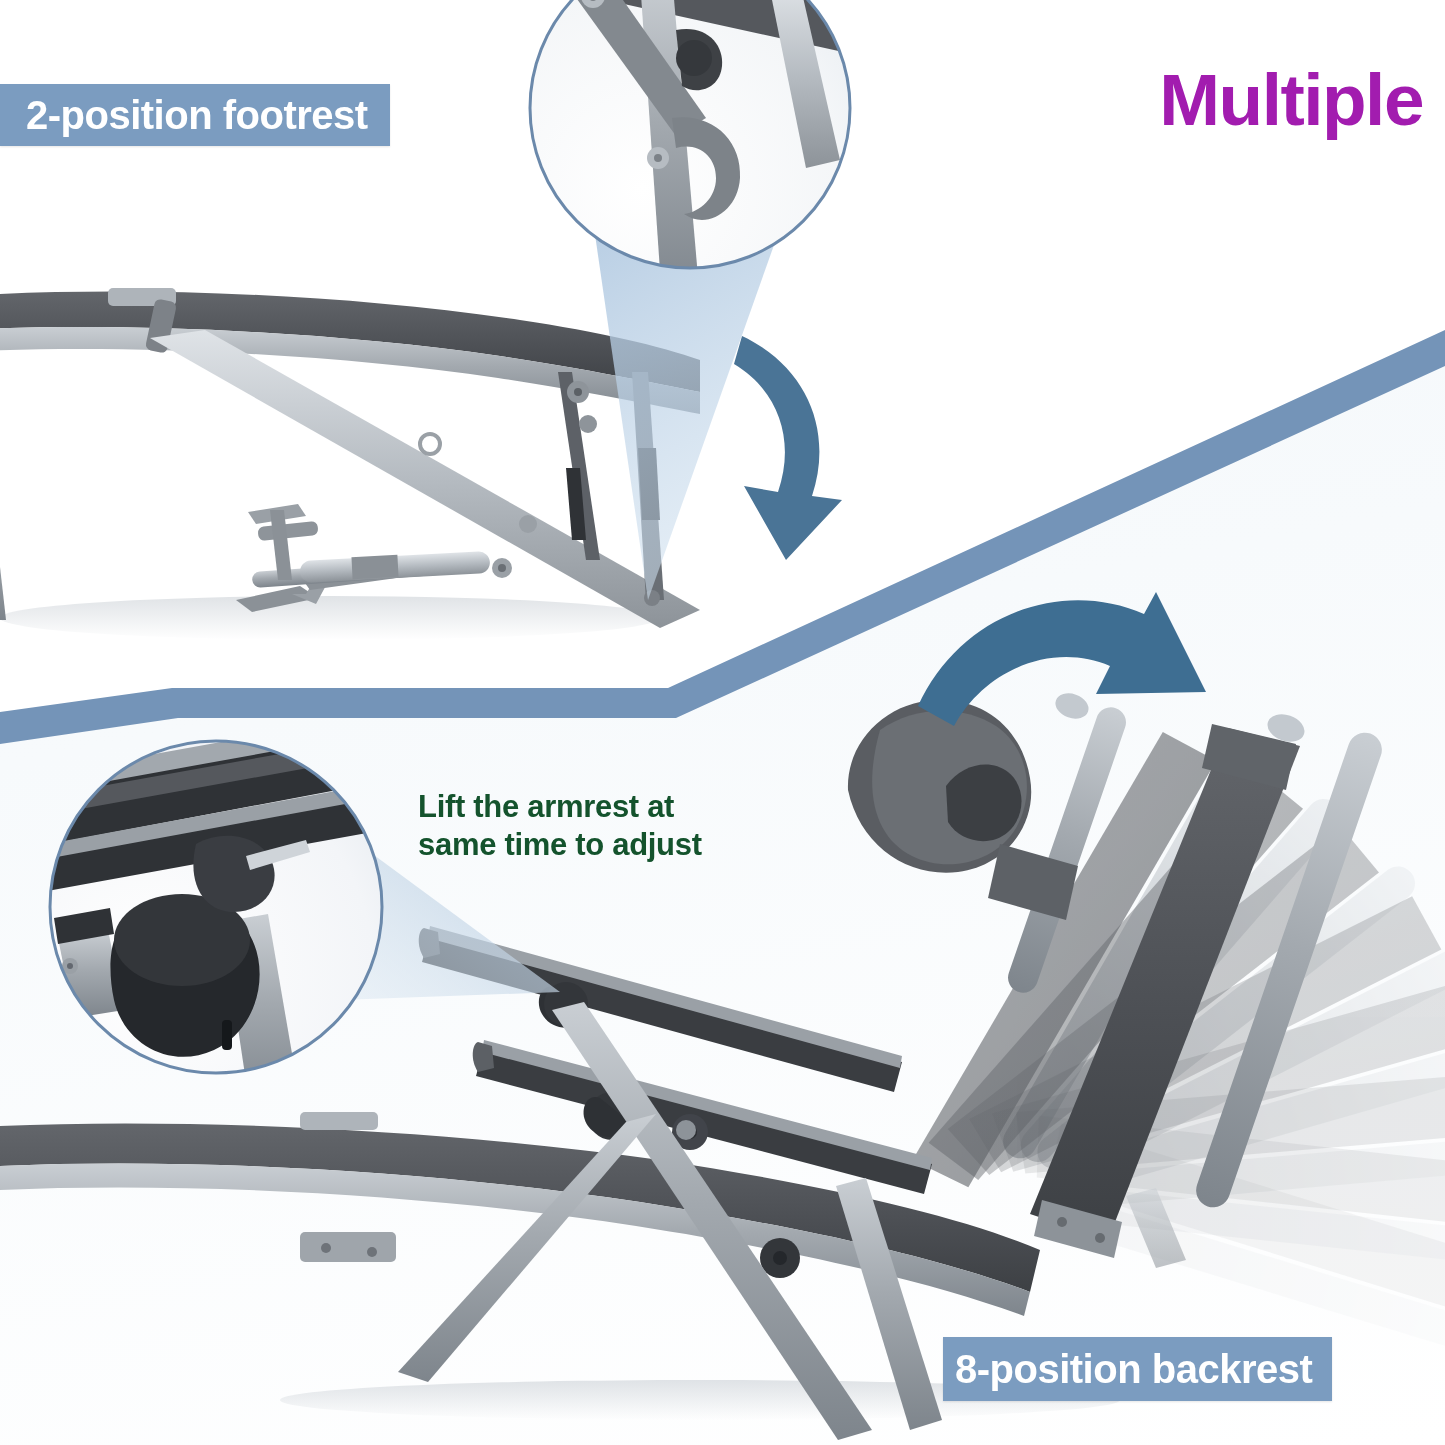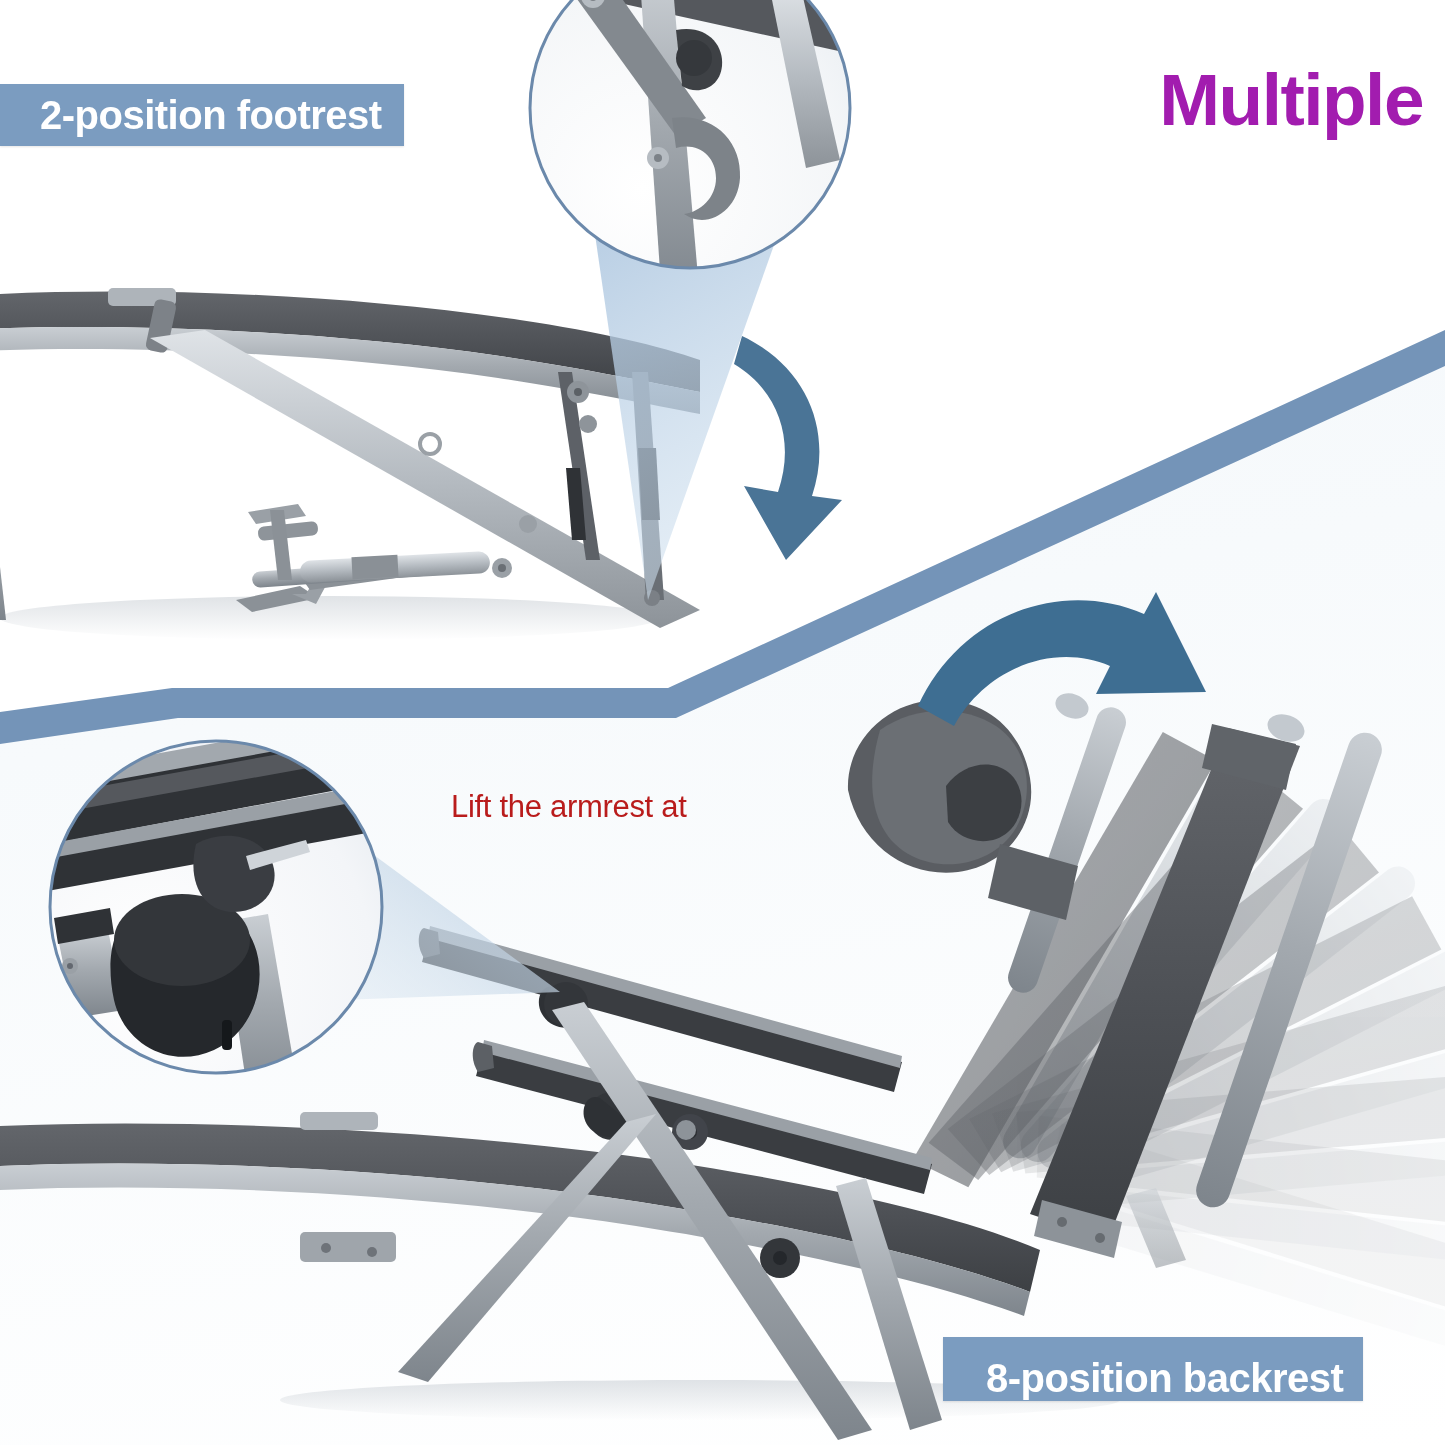--- a/index.html
+++ b/index.html
@@ -28,49 +28,47 @@
     position:absolute;
     background:#7b9cc0;
     color:#ffffff;
     font-weight:bold;
     letter-spacing:-0.5px;
     display:flex;align-items:center;
     white-space:nowrap;
     box-shadow:0 1px 2px rgba(0,0,0,0.10);
   }
   #chip-footrest{
-    left:0px;top:84px;height:62px;padding:0 22px 0 40px;font-size:40px;
+    left:0px;top:84px;height:62px;padding:0 22px 0 26px;font-size:40px;
   }
   #chip-backrest{
-    left:943px;top:1337px;height:64px;padding:0 20px 0 43px;font-size:40px;
+    left:943px;top:1337px;height:64px;padding:0 20px 0 12px;font-size:40px;
     width:auto;
-    align-items:flex-end;
   }
 
   
   #headline{
     position:absolute;right:22px;top:62px;width:560px;
     text-align:right;
     color:#a21caf;
     font-weight:bold;
     font-size:73px;
     line-height:1.04;
     letter-spacing:-1.5px;
   }
   #headline .l2{display:block;}
 
   
   #note{
     position:absolute;left:418px;top:788px;width:420px;
-    color:#b91c1c;
-    font-weight:normal;
+    color:#14532d;
+    font-weight:bold;
     font-size:31px;
     line-height:1.22;
     letter-spacing:-0.3px;
-    margin-left:33px;
   }
   #note .l2{display:block;}
 
   
   .art{position:absolute;left:0;top:0;width:1445px;height:1445px;pointer-events:none;}
 </style>
 </head>
 <body>
 
 <div id="stage">
@@ -368,19 +366,20 @@
   <div class="chip" id="chip-footrest">
     <span>2-position footrest</span>
   </div>
 
   <div id="headline">
     <span>Multiple</span>
   </div>
 
   <div id="note">
     <span>Lift the armrest at</span>
+    <span class="l2">same time to adjust</span>
   </div>
 
   <div class="chip" id="chip-backrest">
     <span>8-position backrest</span>
   </div>
 
 </div>
 
 </body></html>

